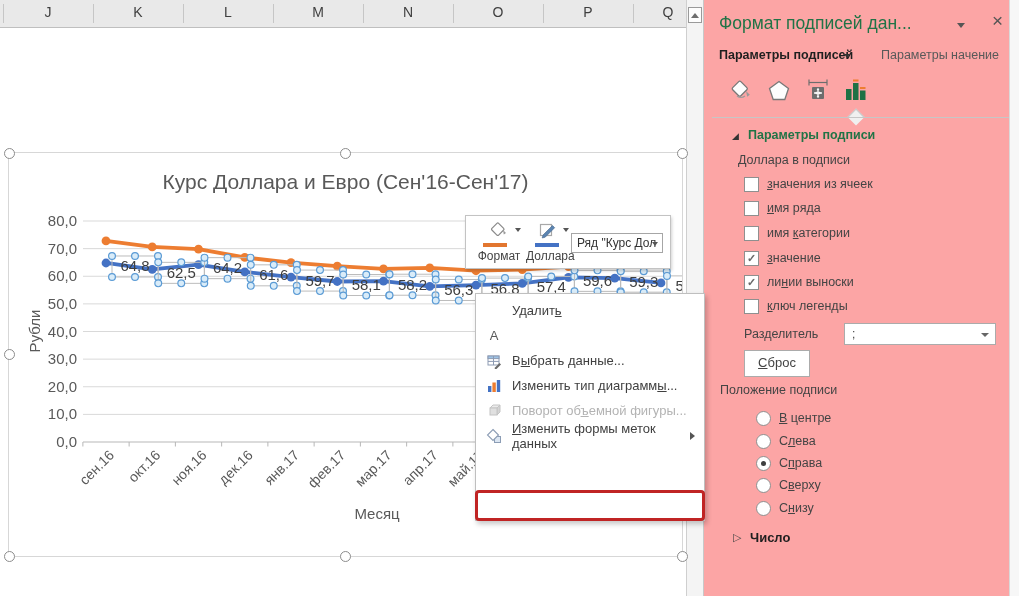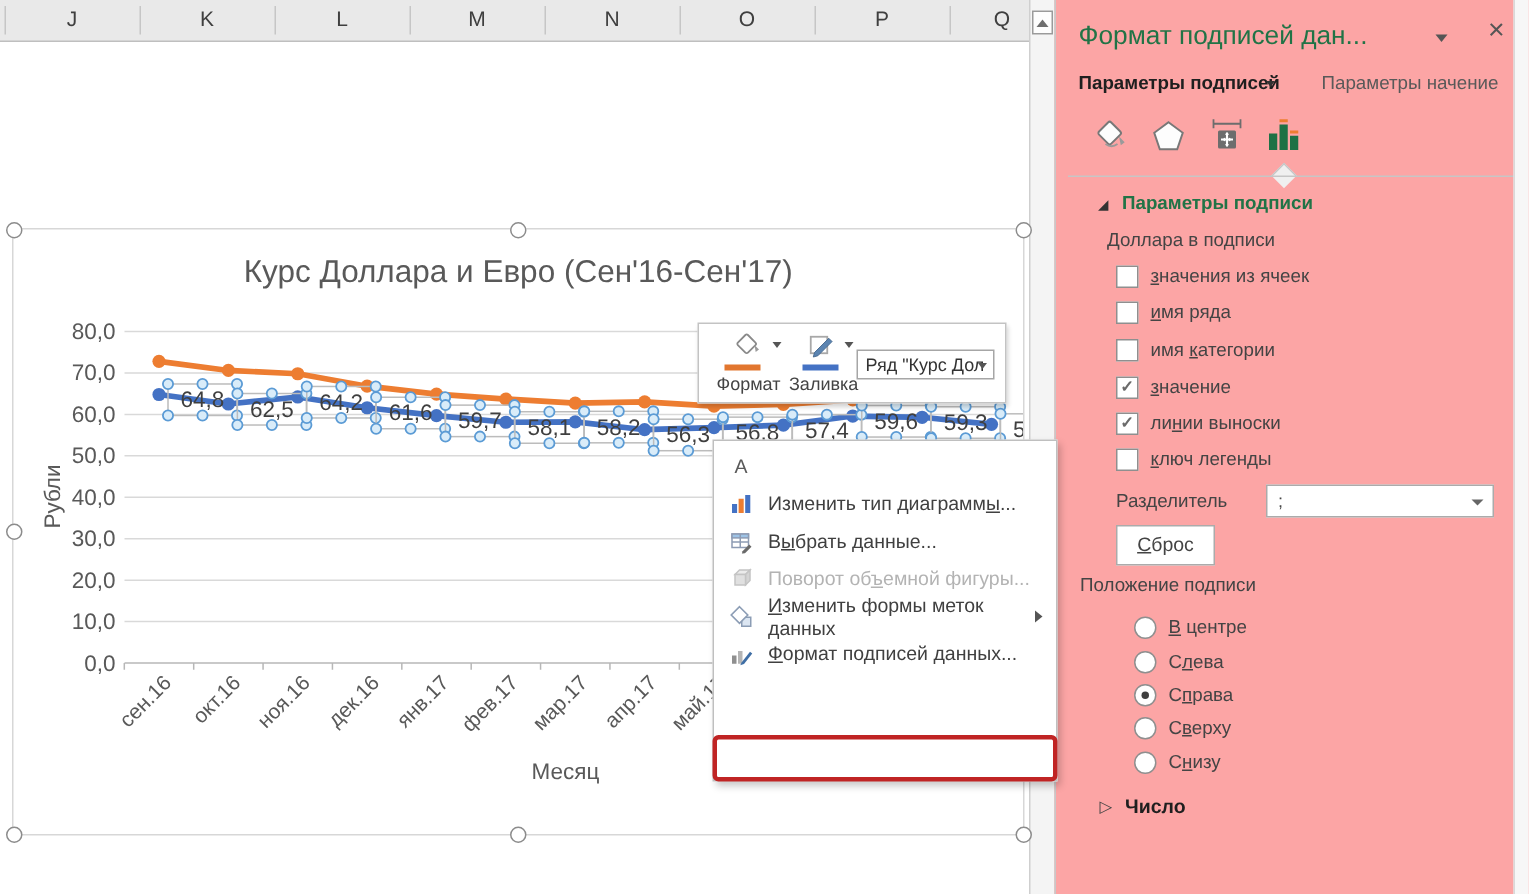--- a/index.html
+++ b/index.html
@@ -297,83 +297,77 @@
     <span class="mtbar" style="background:#e2762f"></span>
     <span class="mtlabel">Формат</span>
   </div>
   <div class="mtbtn" style="left:60px;width:44px">
     <svg width="22" height="18" viewBox="0 0 22 18" style="margin:2px auto 0">
       <rect x="3.5" y="3.5" width="11" height="11" fill="none" stroke="#a8a8a8" stroke-width="1.2"></rect>
       <path d="M6 14 L15.5 4.5 l2.2 2.2 L8.2 16.2 l-3 .8 z" fill="#5b84b1" stroke="#44668c" stroke-width="0.6"></path>
     </svg>
     <span class="caret-dn" style="position:absolute;right:1px;top:9px"></span>
     <span class="mtbar" style="background:#4472c4"></span>
-    <span class="mtlabel">Заливка</span>
+    <span class="mtlabel">Доллара</span>
   </div>
   <div class="series-combo">
     <span>Ряд "Курс Дол</span>
     <span class="combo-caret caret-dn"></span>
   </div>
 </div>
 
 <div class="abs ctxmenu">
   <div class="mitem">
+    <span class="micon"></span>
+      <span class="mlabel">Удалит<u>ь</u></span>
+  </div>
+  <div class="mitem">
     <span class="micon" style="font-size:13px;color:#595959">A</span>
-  </div>
-  <div class="mitem">
-    <span class="micon">
-      <svg width="16" height="16" viewBox="0 0 16 16">
-        <rect x="2" y="8" width="3.4" height="6" fill="#4472c4"></rect>
-        <rect x="6.4" y="4.5" width="3.4" height="9.5" fill="#ed7d31"></rect>
-        <rect x="10.8" y="2" width="3.4" height="12" fill="#4472c4"></rect>
-      </svg>
-    </span>
-      <span class="mlabel">Изменить тип диаграмм<u>ы</u>...</span>
   </div>
   <div class="mitem">
     <span class="micon">
       <svg width="16" height="16" viewBox="0 0 16 16">
         <rect x="2" y="3" width="11" height="9" fill="#fff" stroke="#8d9bb3" stroke-width="1"></rect>
         <rect x="2" y="3" width="11" height="2.6" fill="#9dc3e6" stroke="#8d9bb3" stroke-width="1"></rect>
         <line x1="2" y1="8.4" x2="13" y2="8.4" stroke="#8d9bb3"></line>
           <line x1="7.5" y1="3" x2="7.5" y2="12" stroke="#8d9bb3"></line>
         <path d="M9 14.5 l4.5-4.5 1.5 1.5 -4.5 4.5 -2 .5 z" fill="#6a6a6a"></path>
       </svg>
     </span>
       <span class="mlabel">В<u>ы</u>брать данные...</span>
   </div>
+  <div class="mitem">
+    <span class="micon">
+      <svg width="16" height="16" viewBox="0 0 16 16">
+        <rect x="2" y="8" width="3.4" height="6" fill="#4472c4"></rect>
+        <rect x="6.4" y="4.5" width="3.4" height="9.5" fill="#ed7d31"></rect>
+        <rect x="10.8" y="2" width="3.4" height="12" fill="#4472c4"></rect>
+      </svg>
+    </span>
+      <span class="mlabel">Изменить тип диаграмм<u>ы</u>...</span>
+  </div>
   <div class="mitem disabled">
     <span class="micon">
       <svg width="16" height="16" viewBox="0 0 16 16">
         <polygon points="4,5 7,2 14,2 11,5" fill="#ebebeb" stroke="#c4c4c4"></polygon>
         <polygon points="11,5 14,2 14,9 11,12" fill="#d4d4d4" stroke="#c4c4c4"></polygon>
         <rect x="4" y="5" width="7" height="7" fill="#e0e0e0" stroke="#c4c4c4"></rect>
       </svg>
     </span>
       <span class="mlabel">Поворот об<u>ъ</u>емной фигуры...</span>
   </div>
   <div class="mitem">
     <span class="micon">
       <svg width="16" height="16" viewBox="0 0 16 16">
         <rect x="8.5" y="8.5" width="6" height="6" fill="#dce6f2" stroke="#8c9db5"></rect>
         <polygon points="7,1.5 12.5,7 7,12.5 1.5,7" fill="#fff" stroke="#8c9db5" stroke-width="1.1"></polygon>
       </svg>
     </span>
     <span class="mlabel"><u>И</u>зменить формы меток данных</span>
     <span class="subarrow"></span>
-  </div>
-  <div class="mitem">
-    <span class="micon">
-      <svg width="16" height="16" viewBox="0 0 16 16">
-        <rect x="2" y="9" width="3" height="5.5" fill="#8f8f8f"></rect>
-        <rect x="6" y="6" width="3" height="8.5" fill="#b5b5b5"></rect>
-        <path d="M8.5 13.5 L14 6.5 l1.5 1.2 -5.5 7 -2.5 .8 z" fill="#3f6ea5"></path>
-      </svg>
-    </span>
-      <span class="mlabel"><u>Ф</u>ормат подписей данных...</span>
   </div>
 </div>
 
 <div class="abs redbox"></div>
 
 <div class="abs pane">
   <div class="ptitle">Формат подписей дан...</div>
   <span class="ptitle-caret"></span>
   <span class="pclose">×</span>
 

